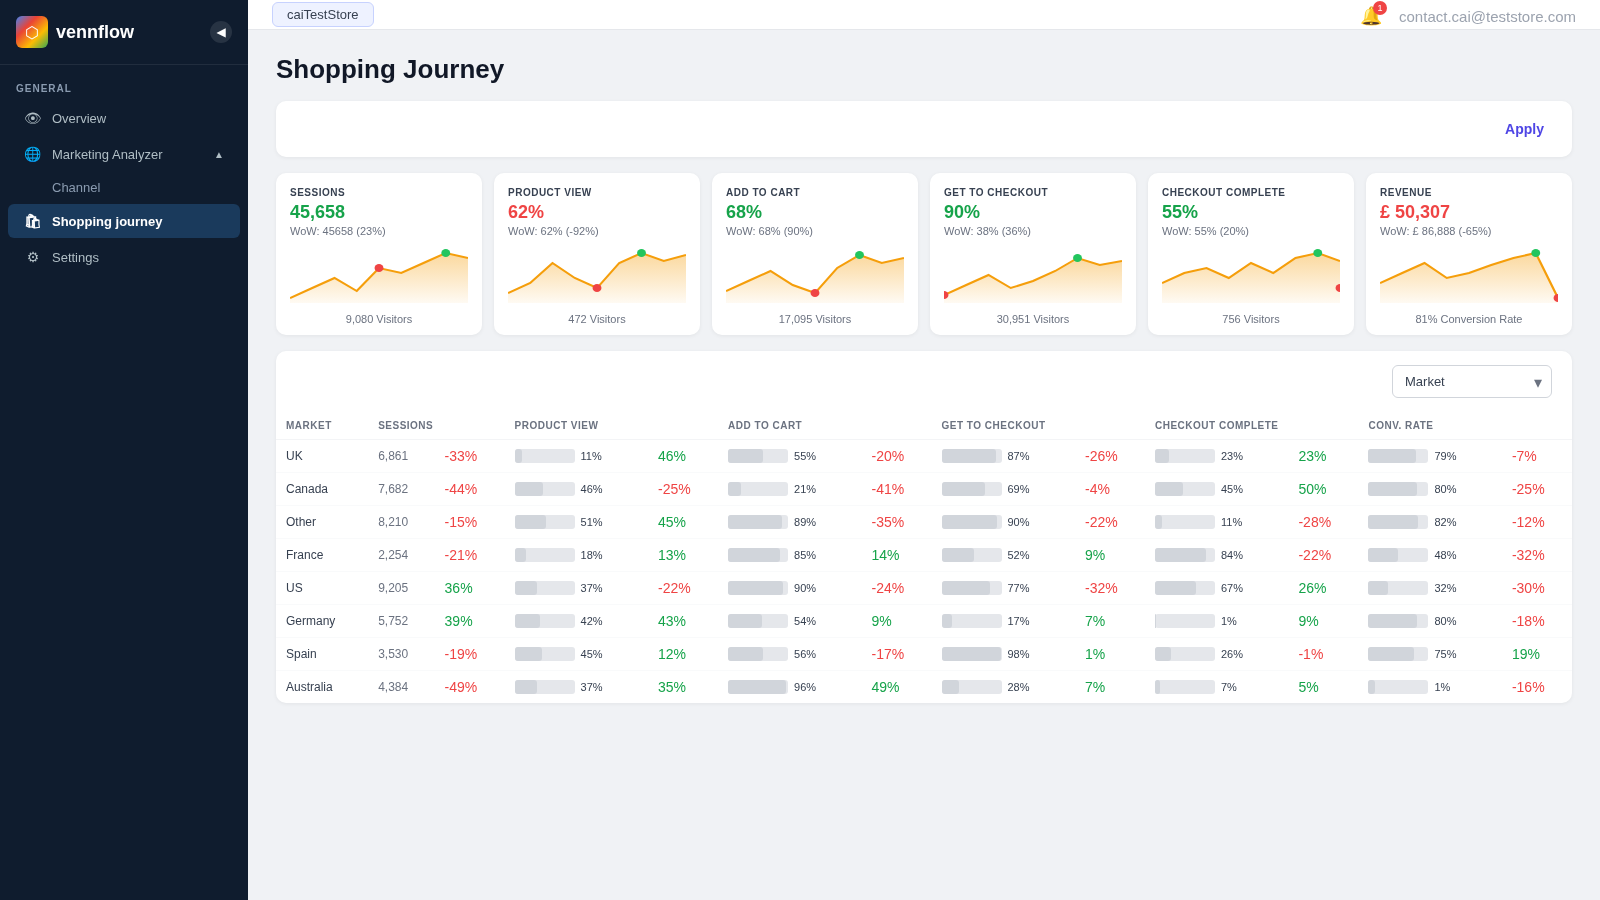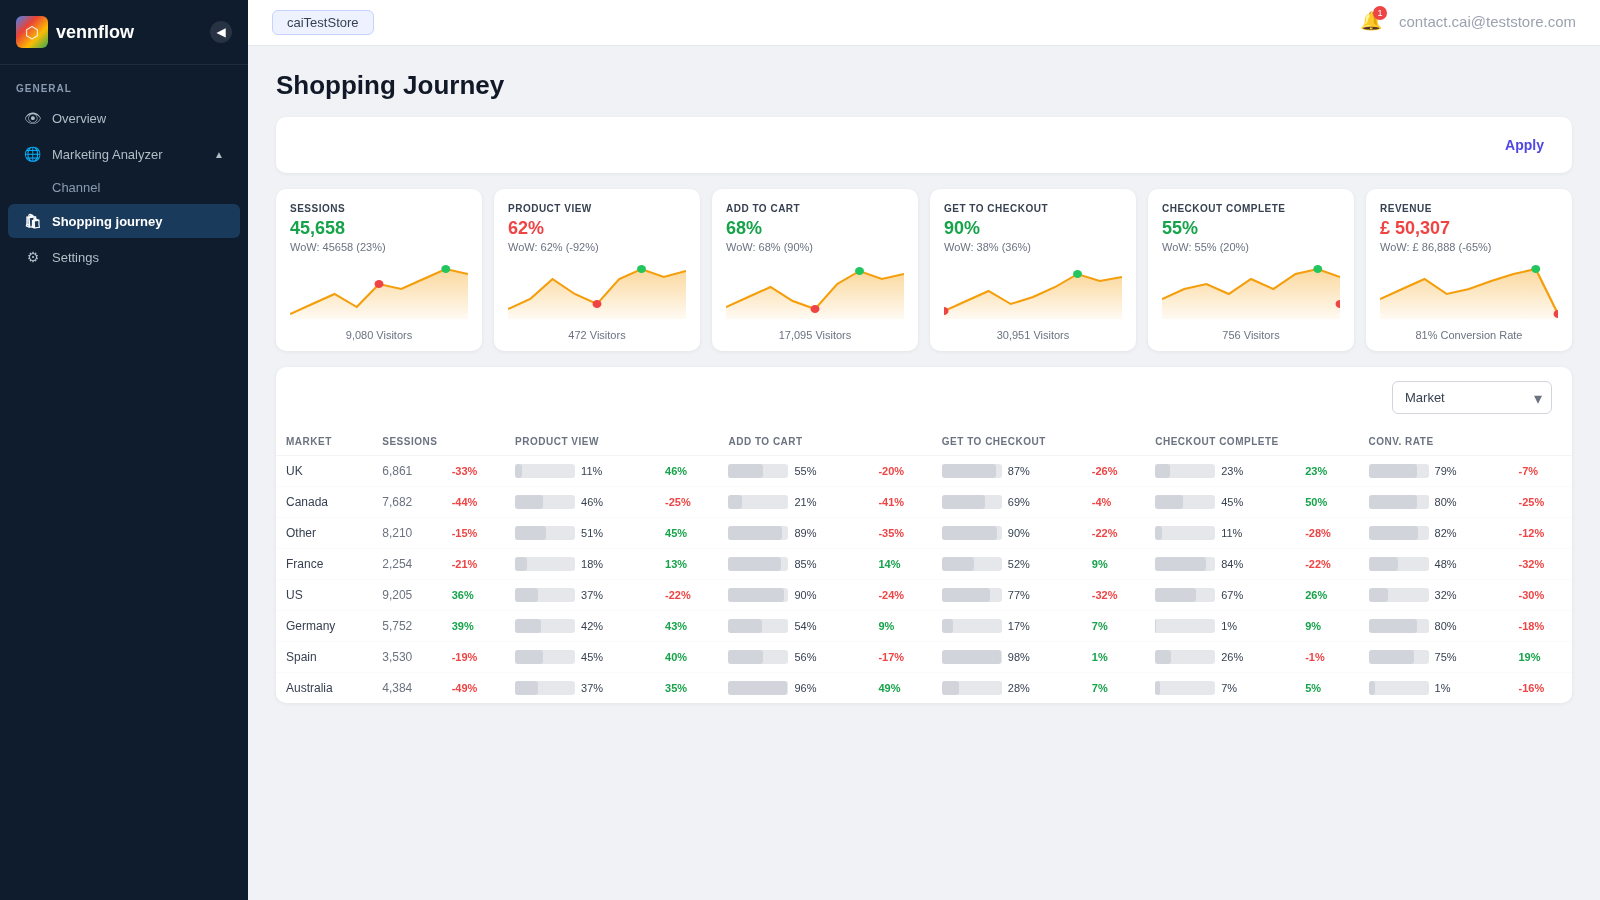--- a/index.html
+++ b/index.html
@@ -13,21 +13,21 @@
     .sidebar-collapse { margin-left: auto; width: 22px; height: 22px; background: rgba(255,255,255,0.1); border-radius: 50%; display: flex; align-items: center; justify-content: center; cursor: pointer; font-size: 12px; }
     .sidebar-section-label { font-size: 10px; color: #8a9bb0; letter-spacing: 1px; padding: 18px 16px 6px; text-transform: uppercase; font-weight: 600; }
     .sidebar-item { display: flex; align-items: center; gap: 10px; padding: 9px 16px; cursor: pointer; border-radius: 6px; margin: 1px 8px; font-size: 13px; color: #b0bec5; }
     .sidebar-item.active { background: #1a3a5c; color: #fff; font-weight: 600; }
     .sidebar-item .icon { font-size: 14px; width: 18px; text-align: center; }
     .sidebar-sub-item { display: flex; align-items: center; padding: 7px 16px 7px 44px; cursor: pointer; font-size: 13px; color: #8a9bb0; margin: 1px 8px; border-radius: 6px; }
     .sidebar-chevron { margin-left: auto; font-size: 10px; }
 
     
     .main { flex: 1; display: flex; flex-direction: column; overflow: hidden; }
-    .topbar { background: #fff; padding: 10px 24px; display: flex; align-items: flex-start; gap: 32px; border-bottom: 1px solid #e5e7eb; }
+    .topbar { background: #fff; padding: 2px 24px; display: flex; align-items: flex-end; gap: 32px; border-bottom: 1px solid #e5e7eb; }
     .store-tag { background: #eef2ff; border: 1px solid #c7d2fe; border-radius: 6px; padding: 4px 14px; font-size: 13px; color: #374151; font-weight: 500; cursor: pointer; }
     .topbar-right { margin-left: auto; display: flex; align-items: center; gap: 16px; }
     .notif-btn { position: relative; cursor: pointer; font-size: 18px; color: #4b5563; }
     .notif-badge { position: absolute; top: -4px; right: -4px; background: #ef4444; color: #fff; border-radius: 50%; width: 14px; height: 14px; font-size: 9px; display: flex; align-items: center; justify-content: center; }
     .user-info { font-size: 12px; color: #6b7280; text-align: right; }
     .user-email { font-size: 15px; color: #9ca3af; }
 
     
     .page-content { flex: 1; overflow-y: auto; padding: 24px 28px; }
     .page-title { font-size: 26px; font-weight: 700; color: #111827; margin-bottom: 16px; }
@@ -62,21 +62,21 @@
 
     
     .data-table { width: 100%; border-collapse: collapse; font-size: 12px; }
     .data-table th { padding: 8px 10px; text-align: left; font-size: 10px; font-weight: 700; color: #6b7280; text-transform: uppercase; letter-spacing: 0.5px; border-bottom: 1px solid #f3f4f6; }
     .data-table td { padding: 8px 10px; border-bottom: 1px solid #f9fafb; vertical-align: middle; }
     .data-table tr:last-child td { border-bottom: none; }
     .bar-cell { display: flex; align-items: center; gap: 6px; }
     .bar-bg { background: #e5e7eb; border-radius: 3px; height: 14px; position: relative; }
     .bar-fill { background: #d1d5db; border-radius: 3px; height: 100%; }
     .pct-text { font-size: 11px; color: #374151; white-space: nowrap; }
-    .change-pct { font-size: 11px; font-weight: 700; white-space: nowrap; }
+    .change-pct { font-size: 14px; font-weight: 400; white-space: nowrap; }
     .market-name { font-size: 12px; color: #374151; font-weight: 500; }
     .sessions-val { font-size: 12px; color: #6b7280; }
     .combined { background: #fff; border-radius: 10px; box-shadow: 0 1px 4px rgba(0,0,0,0.06); overflow: hidden; }
   </style>
 </head>
 <body>
 
 <nav class="sidebar">
   <div class="sidebar-logo">
     <div class="logo-icon">
@@ -685,21 +685,21 @@
 
       <td>
         <div class="bar-cell">
           <div class="bar-bg" style="width:60px;">
             <div class="bar-fill" style="width:46%;"></div>
           </div>
           <span class="pct-text">45%</span>
         </div>
       </td>
       <td>
-        <span class="change-pct" style="color:#16a34a">40%</span>
+        <span class="change-pct" style="color:#16a34a">12%</span>
       </td>
 
       <td>
         <div class="bar-cell">
           <div class="bar-bg" style="width:60px;">
             <div class="bar-fill" style="width:58%;"></div>
           </div>
           <span class="pct-text">56%</span>
         </div>
       </td>

